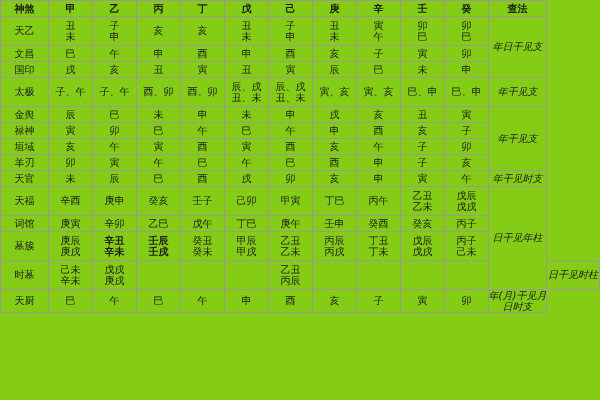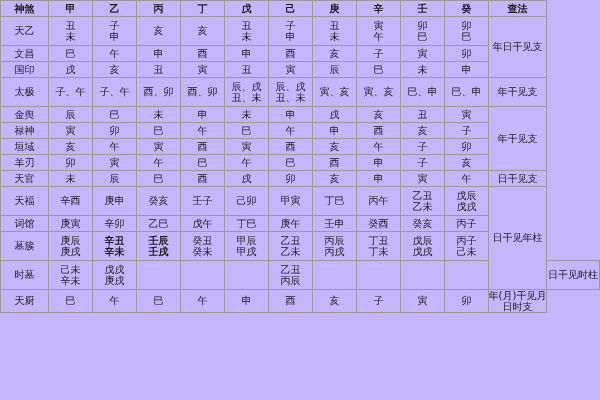--- a/index.html
+++ b/index.html
@@ -5,21 +5,21 @@
   html,body{margin:0;padding:0;}
   body{
     width:600px;height:400px;
     background:#ffffff;
     font-family:"DejaVu Sans","Liberation Sans",sans-serif;
     overflow:hidden;
   }
   #sheet{
     width:600px;height:400px;
     box-sizing:border-box;
-    background:#c4b5fd;
+    background:#84cc16;
   }
   table.grid{
     border-collapse:collapse;
     width:600px;
     table-layout:fixed;
   }
   table.grid td{
     border:1px solid #9a9a9a;
     text-align:center;
     vertical-align:middle;
@@ -36,21 +36,21 @@
     font-size:11px;
     color:#111;
   }
   .rowlabel{
     font-weight:normal;
     font-size:11px;
     width:48px;
   }
   .red{color:#c0101a;}
   .green{color:#0a7a2a;}
-  .note{font-size:10px;color:#1a1a1a;}
+  .note{font-size:10px;color:#1a1a1a;font-style:italic;}
   .stack{
     display:flex;
     flex-direction:column;
     align-items:center;
     justify-content:center;
     line-height:1.1;
   }
   .stack span{display:block;}
 </style>
 </head>
@@ -249,21 +249,21 @@
           <td>未</td>
           <td>辰</td>
           <td>巳</td>
           <td>酉</td>
           <td>戌</td>
           <td>卯</td>
           <td>亥</td>
           <td>申</td>
           <td>寅</td>
           <td>午</td>
-          <td class="note">日干见支</td>
+          <td class="note">年干见时支</td>
         </tr>
         <tr>
           <td class="rowlabel red">天福</td>
           <td>辛酉</td>
           <td>庚申</td>
           <td>癸亥</td>
           <td>壬子</td>
           <td>己卯</td>
           <td>甲寅</td>
           <td>丁巳</td>

